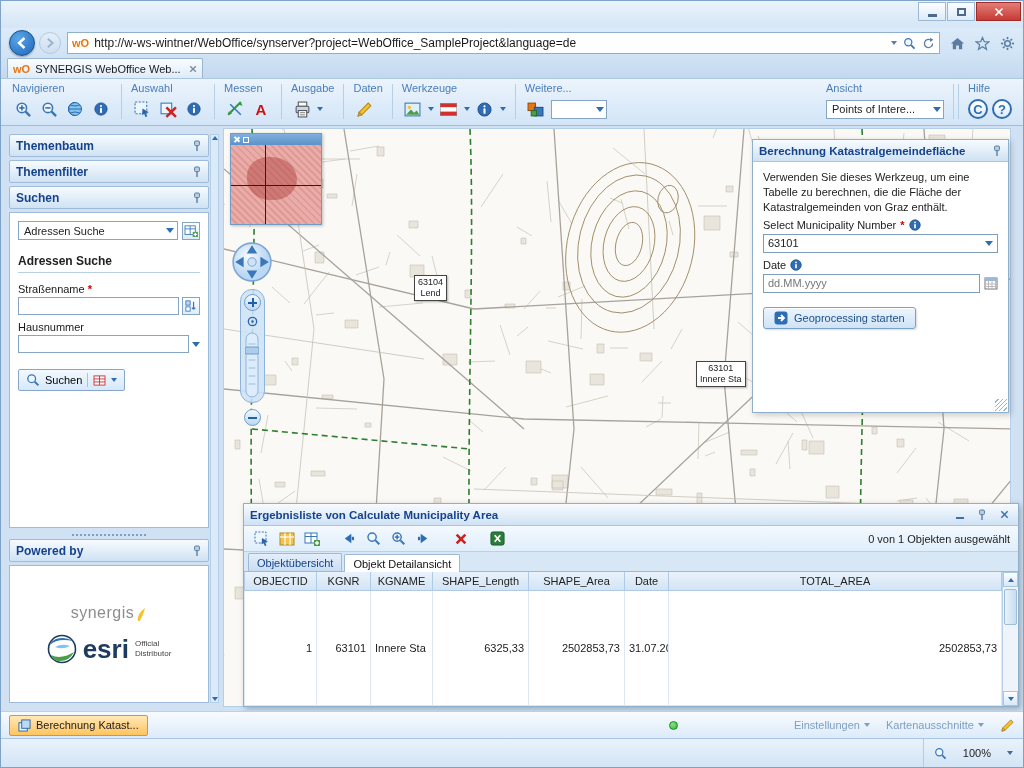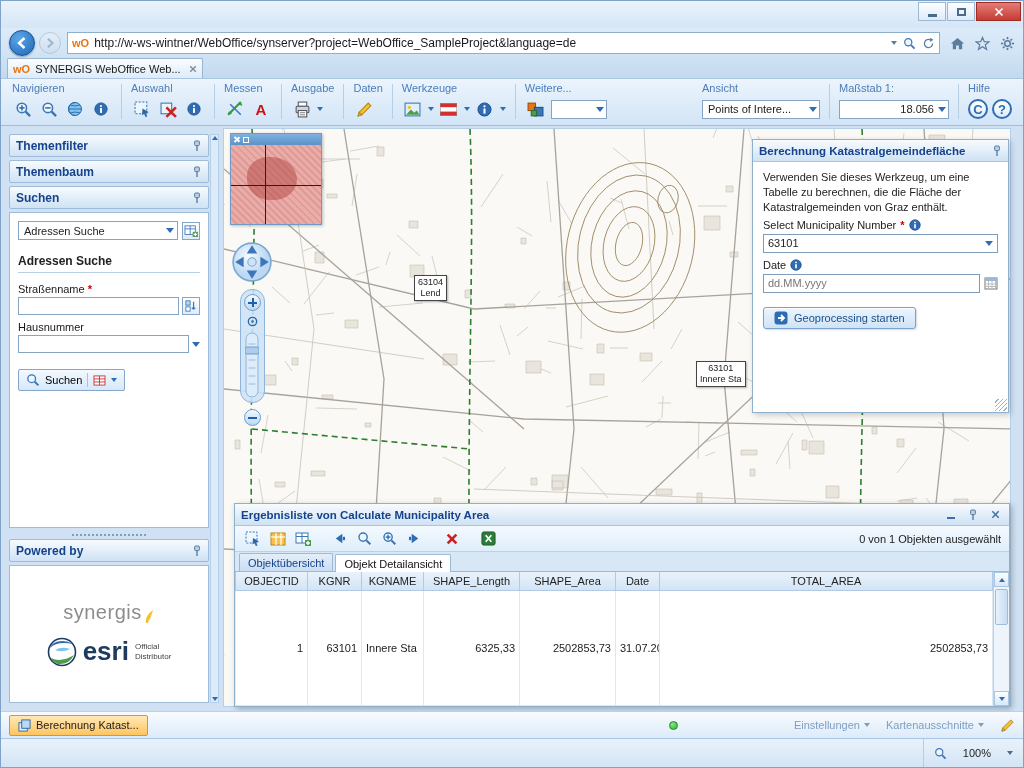--- a/index.html
+++ b/index.html
@@ -59,21 +59,21 @@
   .flabel{display:block;margin:6px 0 2px 0;color:#1a1a1a}
   .flabel em{color:#c00;font-style:normal;font-weight:bold}
   .inrow{display:flex;align-items:center;gap:3px}
   .inrow input{flex:1;height:18px;border:1px solid #86a5c4;padding:1px 3px;font-size:11px;font-family:inherit;min-width:0}
   .search-btn{margin-top:16px;height:22px;display:inline-flex;align-items:center;gap:5px;padding:0 7px;background:linear-gradient(#f3f9fe,#d6e8fa);border:1px solid #86a7c8;border-radius:2px;cursor:pointer;font-size:11px}
   .vdiv{width:1px;height:14px;background:#aac2da}
   .dotted-sep{height:9px;flex:none;display:flex;align-items:center;justify-content:center}
   .dotted-sep i{display:block;width:74px;border-top:2px dotted #7d9fc4}
   .logos{height:138px;flex:none;display:flex;flex-direction:column;align-items:center;justify-content:center;gap:12px}
   .syn-row{display:flex;align-items:flex-end;gap:2px}
-  .syn-text{font-size:20px;color:#8d8d8d;letter-spacing:.5px}
+  .syn-text{font-size:16px;color:#8d8d8d;letter-spacing:.5px}
   .esri-row{display:flex;align-items:center;gap:6px}
   .esri-text{font-size:26px;font-weight:bold;color:#1d3a5f}
   .esri-sub{font-size:8px;color:#444;line-height:1.2}
   .sscroll{position:absolute;left:209px;top:8px;bottom:8px;width:9px;background:#dcebf9;border:1px solid #b5cfe8;display:flex;flex-direction:column;justify-content:space-between;align-items:center;padding:1px 0}
   .tri-up{width:0;height:0;border-left:3px solid transparent;border-right:3px solid transparent;border-bottom:4px solid #2e6db4}
   .tri-dn{width:0;height:0;border-left:3px solid transparent;border-right:3px solid transparent;border-top:4px solid #2e6db4}
 
   
   .map{position:absolute;left:222px;top:2px;right:12px;bottom:4px;background:#faf9f5;border:1px solid #b5cfe8;overflow:hidden}
   .map svg.canvas{position:absolute;inset:0}
@@ -104,21 +104,21 @@
   .lblrow{display:flex;align-items:center;gap:4px;margin-top:4px}
   .lblrow em{color:#c00;font-style:normal;font-weight:bold}
   .tw-sel{height:19px;border:1px solid #7f9db9;display:flex;align-items:center;padding:0 4px;margin:3px 0 6px 0;cursor:pointer}
   .tw-sel .val{flex:1}
   .daterow{display:flex;align-items:center;gap:4px;margin-top:3px}
   .daterow input{flex:1;height:19px;border:1px solid #7f9db9;padding:1px 4px;color:#777;font-size:11px;font-family:inherit;min-width:0}
   .gp-btn{margin-top:14px;display:inline-flex;align-items:center;gap:6px;padding:3px 10px;background:linear-gradient(#ecf5fd,#cfe3f6);border:1px solid #7aa2c8;border-radius:3px;cursor:pointer;font-size:11px;color:#1c4f8a;box-shadow:0 1px 0 #fff inset,1px 1px 2px rgba(0,0,0,.15)}
   .grip{position:absolute;right:1px;bottom:1px;width:12px;height:12px;background:repeating-linear-gradient(135deg,transparent 0 2px,#9ab4cc 2px 3px)}
 
   
-  .results{position:absolute;left:233px;bottom:4px;width:776px;height:204px;background:#fff;border:1px solid #8fb0cc;box-shadow:2px 2px 6px rgba(0,0,0,.25);display:flex;flex-direction:column}
+  .results{position:absolute;left:242px;bottom:4px;width:776px;height:204px;background:#fff;border:1px solid #8fb0cc;box-shadow:2px 2px 6px rgba(0,0,0,.25);display:flex;flex-direction:column}
   .rp-head{height:22px;flex:none;background:linear-gradient(#f7fbfe,#cfe2f4);border-bottom:1px solid #a9c7e2;display:flex;align-items:center;padding:0 6px;gap:6px}
   .rp-title{flex:1;font-weight:bold;font-size:11.5px;color:#15428b}
   .rp-ctl{width:16px;height:15px;display:flex;align-items:center;justify-content:center;cursor:pointer;color:#3f6fa8}
   .minbar{width:8px;height:2px;background:#3f6fa8;margin-top:7px}
   .rp-toolbar{height:26px;flex:none;background:linear-gradient(#f4f9fe,#dfeefb);border-bottom:1px solid #b9d2ea;display:flex;align-items:center;gap:6px;padding:0 8px}
   .tbtn{width:19px;height:19px;display:flex;align-items:center;justify-content:center;cursor:pointer;background:transparent;border:none;padding:0}
   .tgap{width:6px}
   .rp-status{margin-left:auto;font-size:11px;color:#222}
   .rp-tabs{height:20px;flex:none;background:#d7e7f6;display:flex;align-items:flex-end;padding:2px 4px 0 4px;gap:2px;border-bottom:1px solid #9db9d6}
   .rtab{height:18px;padding:0 8px;display:flex;align-items:center;font-size:11px;border:1px solid #9db9d6;border-bottom:none;border-radius:2px 2px 0 0;background:linear-gradient(#e4eefa,#c9ddf1);color:#15428b;cursor:pointer}
@@ -518,54 +518,45 @@
     <div class="rgroup">
       <div class="rlabel">Ansicht</div>
       <div class="ricons">
         <div class="rsel" style="width:118px">
             <span class="val">Points of Intere...</span>
             <span class="caret"></span>
           </div>
       </div>
     </div>
     <div class="rsep"></div>
-    <div class="rgroup">
-      <div class="rlabel">Maßstab 1:</div>
-      <div class="ricons">
-        <div class="rsel" style="width:110px">
-            <span class="val" style="text-align:right">18.056</span>
-            <span class="caret"></span>
-          </div>
-      </div>
-    </div>
     <div class="rsep"></div>
     <div class="rgroup">
       <div class="rlabel">Hilfe</div>
       <div class="ricons">
         <button class="hbtn">
             <span>C</span>
           </button>
         <button class="hbtn">
             <span>?</span>
           </button>
       </div>
     </div>
   </div>
 
   <div class="main">
 
     <div class="sidebar">
       <div class="shead">
-        <span class="ht">Themenfilter</span>
+        <span class="ht">Themenbaum</span>
         <svg class="ic" width="10" height="12">
             <use href="#sy-pin"></use>
           </svg>
       </div>
       <div class="shead">
-        <span class="ht">Themenbaum</span>
+        <span class="ht">Themenfilter</span>
         <svg class="ic" width="10" height="12">
             <use href="#sy-pin"></use>
           </svg>
       </div>
       <div class="shead">
         <span class="ht">Suchen</span>
         <svg class="ic" width="10" height="12">
             <use href="#sy-pin"></use>
           </svg>
       </div>

